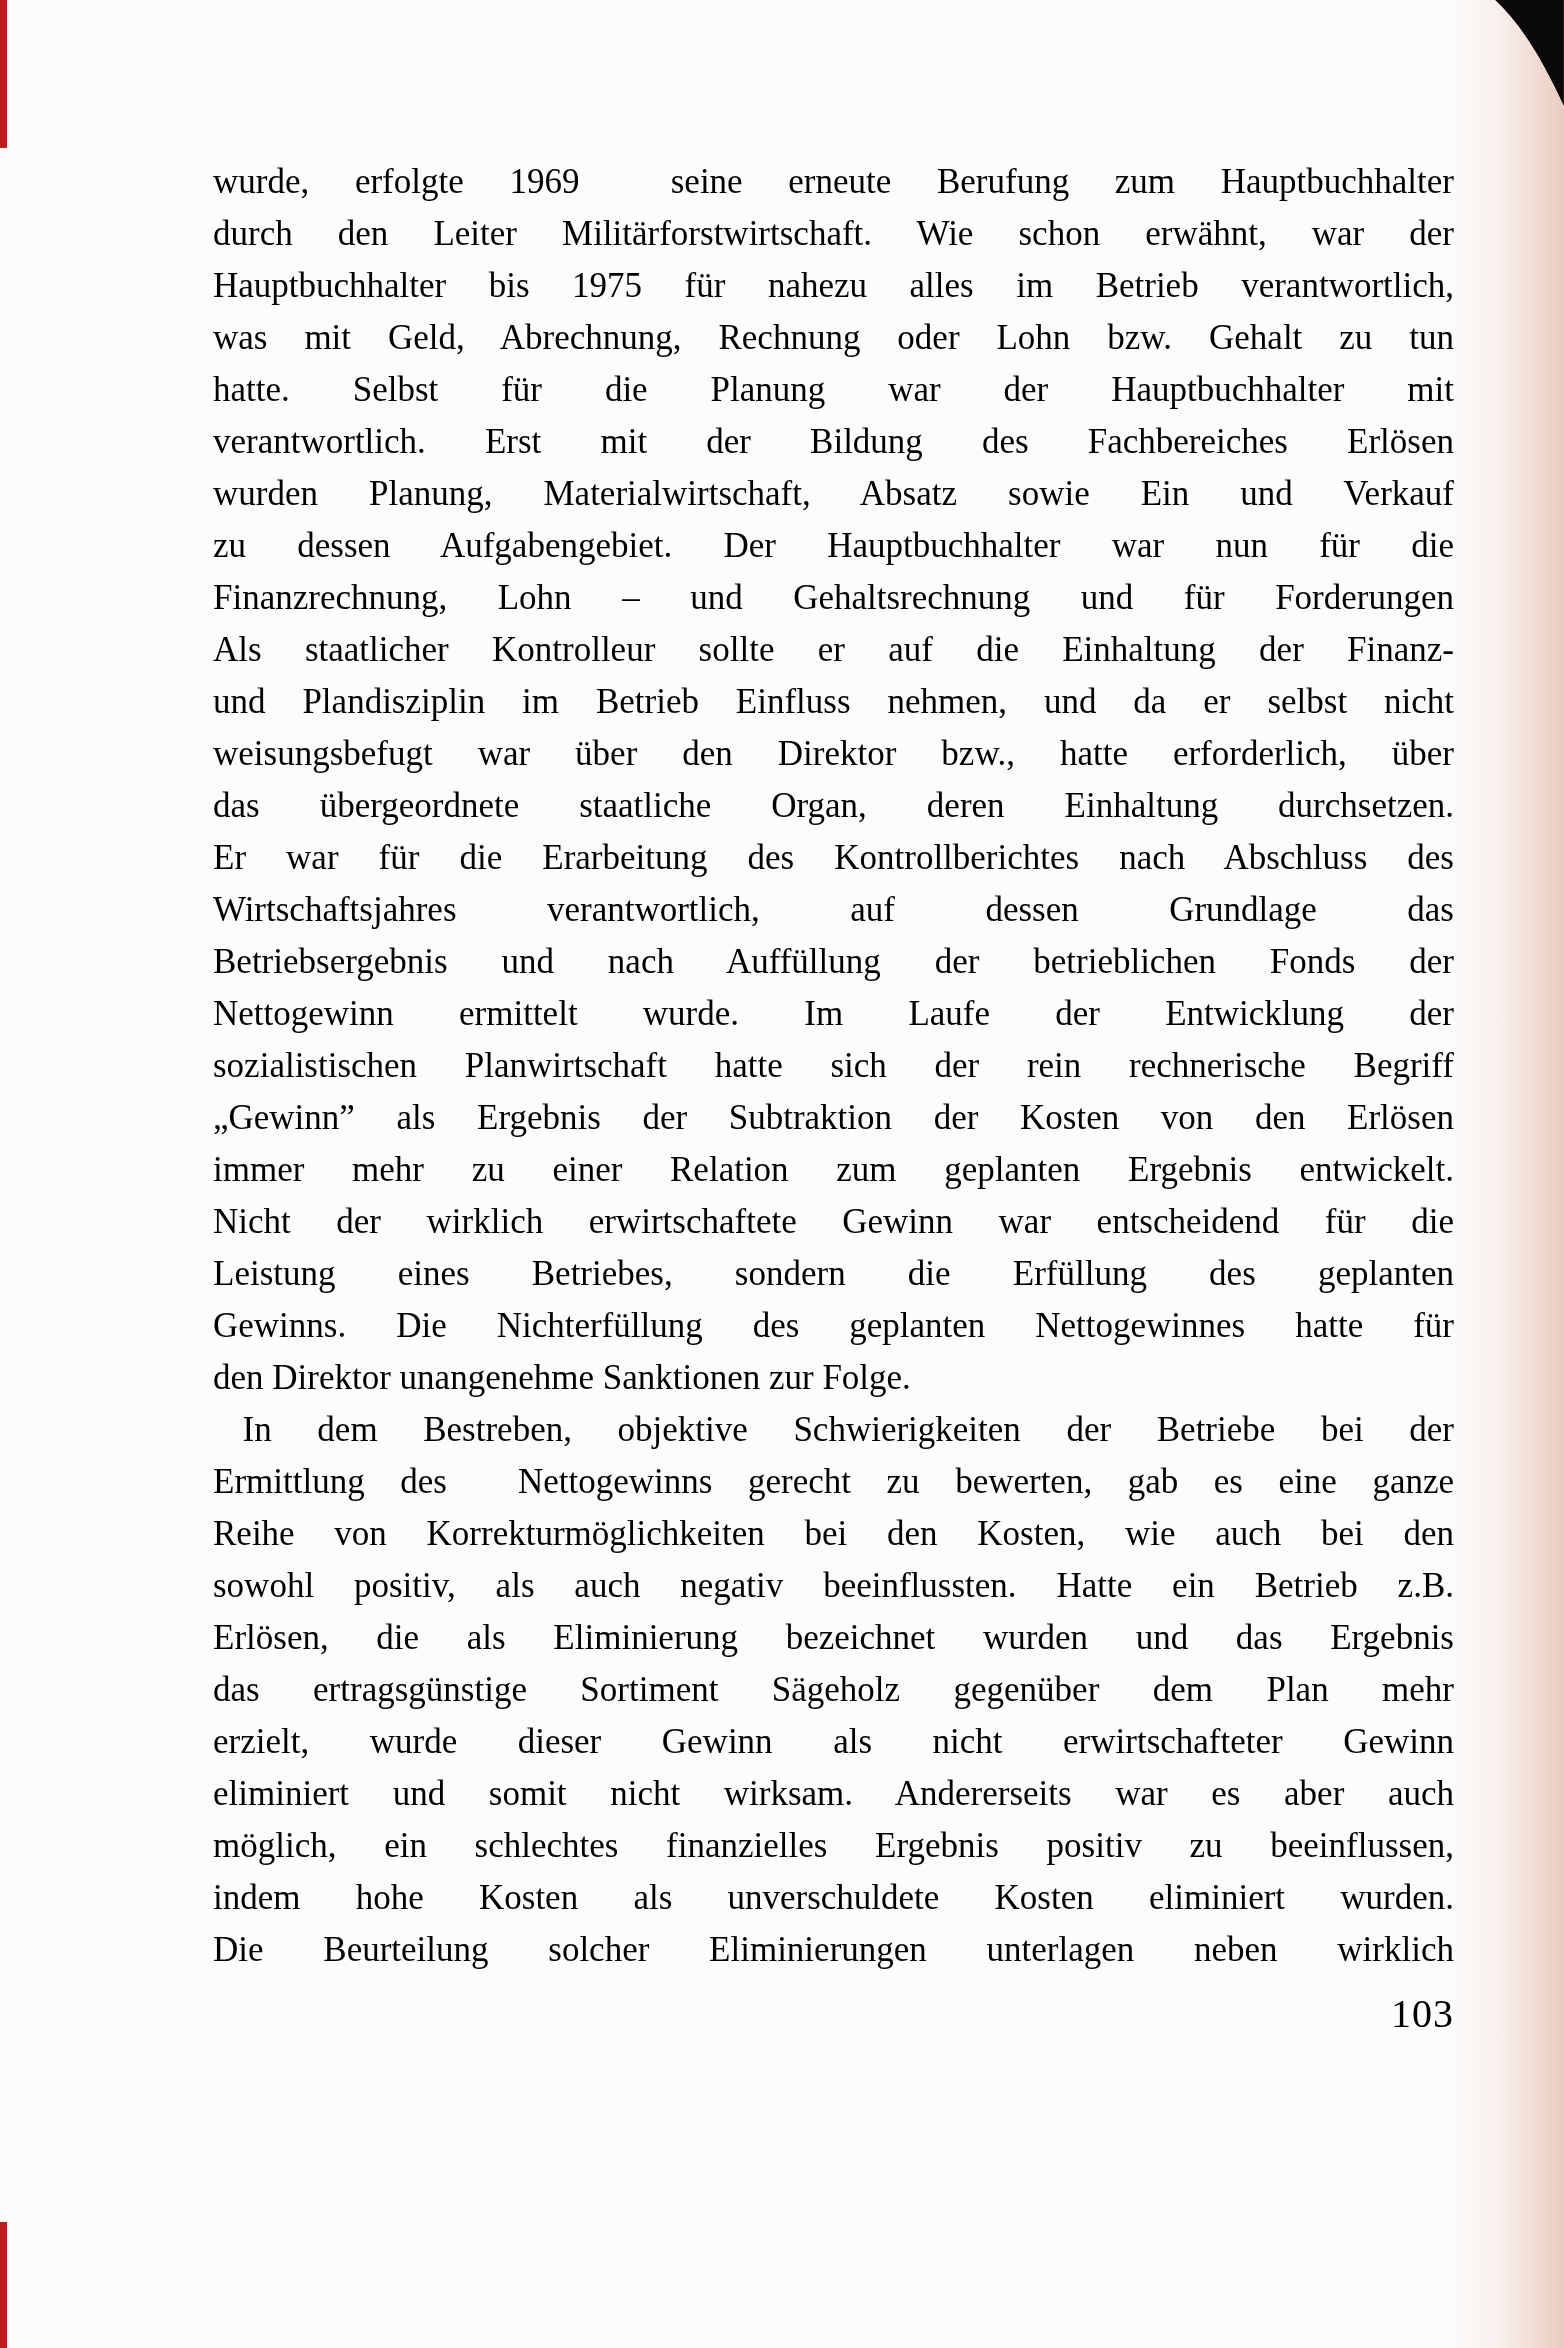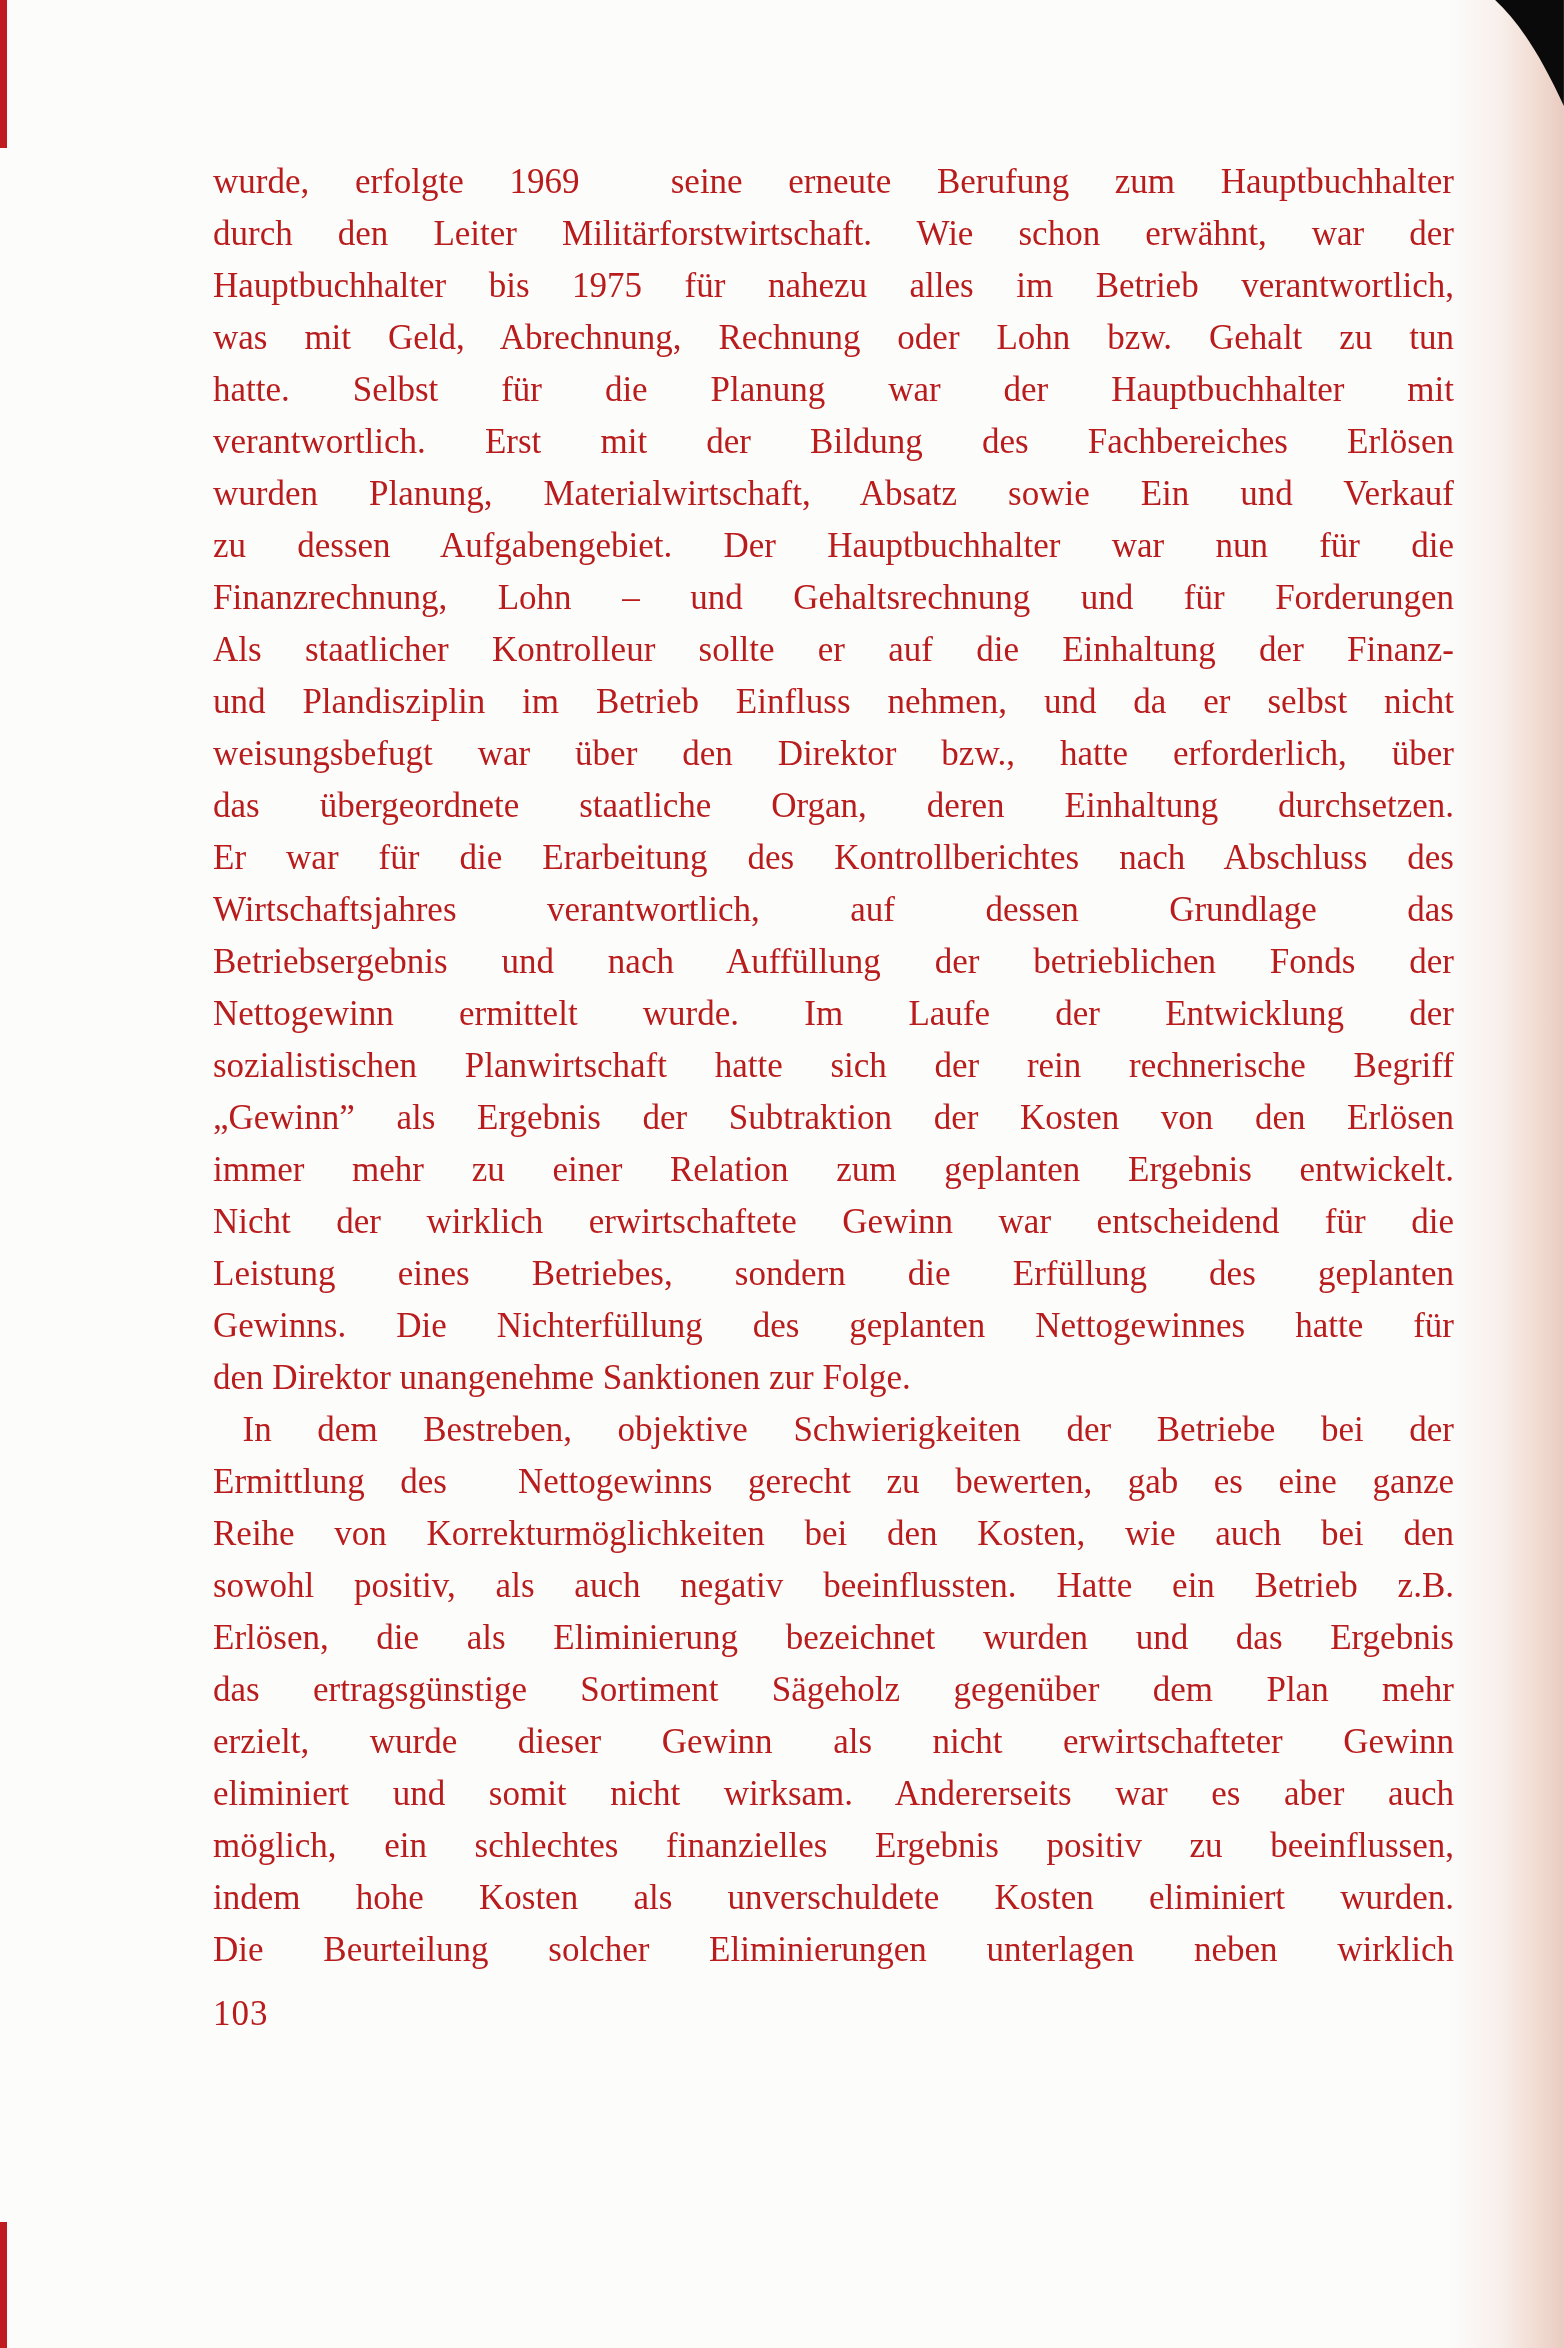--- a/index.html
+++ b/index.html
@@ -3,21 +3,21 @@
 <meta charset="utf-8">
 <style>
   html, body { margin: 0; padding: 0; background: #ffffff; }
   .page {
     position: relative;
     width: 1564px;
     height: 2348px;
     background: #fcfcfb;
     overflow: hidden;
     font-family: "Liberation Serif", "DejaVu Serif", serif;
-    color: #b91c1c;
+    color: #000000;
   }
   
   .edge-shadow {
     position: absolute;
     top: 0;
     right: 0;
     width: 116px;
     height: 2348px;
     background: linear-gradient(to right,
       rgba(238, 214, 203, 0) 0%,
@@ -57,22 +57,22 @@
     white-space: normal;
     text-align: left;
   }
   .line.j {
     text-align: justify;
     text-align-last: justify;
   }
   .line.ind { padding-left: 29.6px; }
   .page-number {
     margin-top: 11.8px;
-    text-align: left;
-    font-size: 35px;
+    text-align: right;
+    font-size: 40px;
     letter-spacing: 1px;
   }
 </style>
 </head>
 <body>
 
 <div class="page">
 
   <div class="edge-shadow"></div>
 

